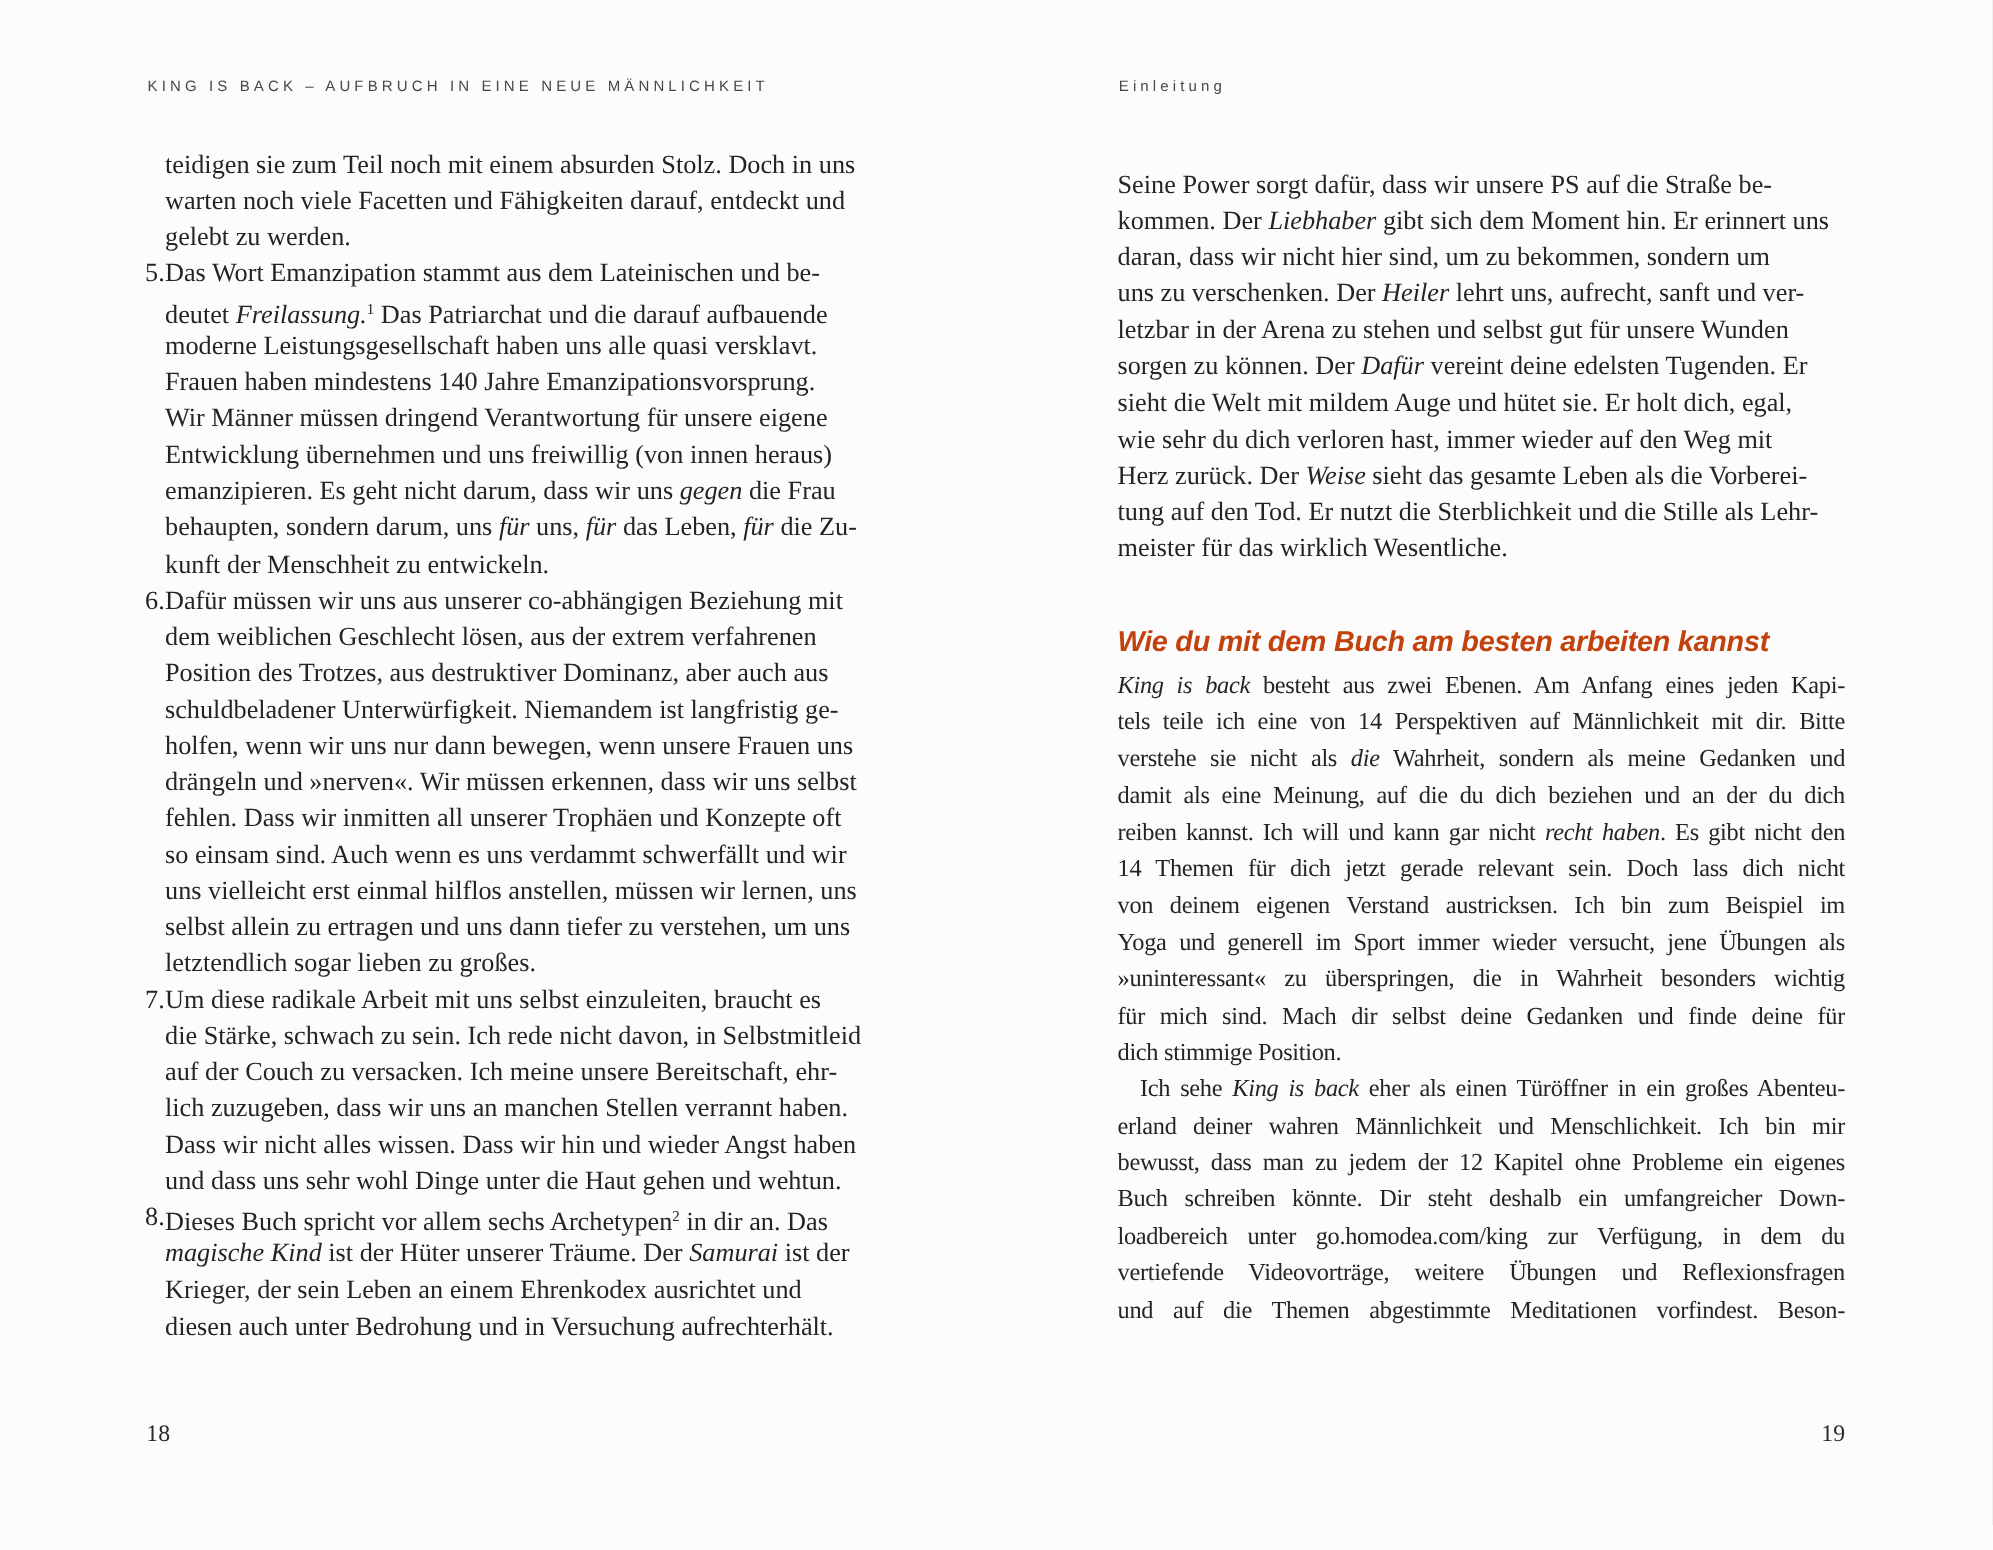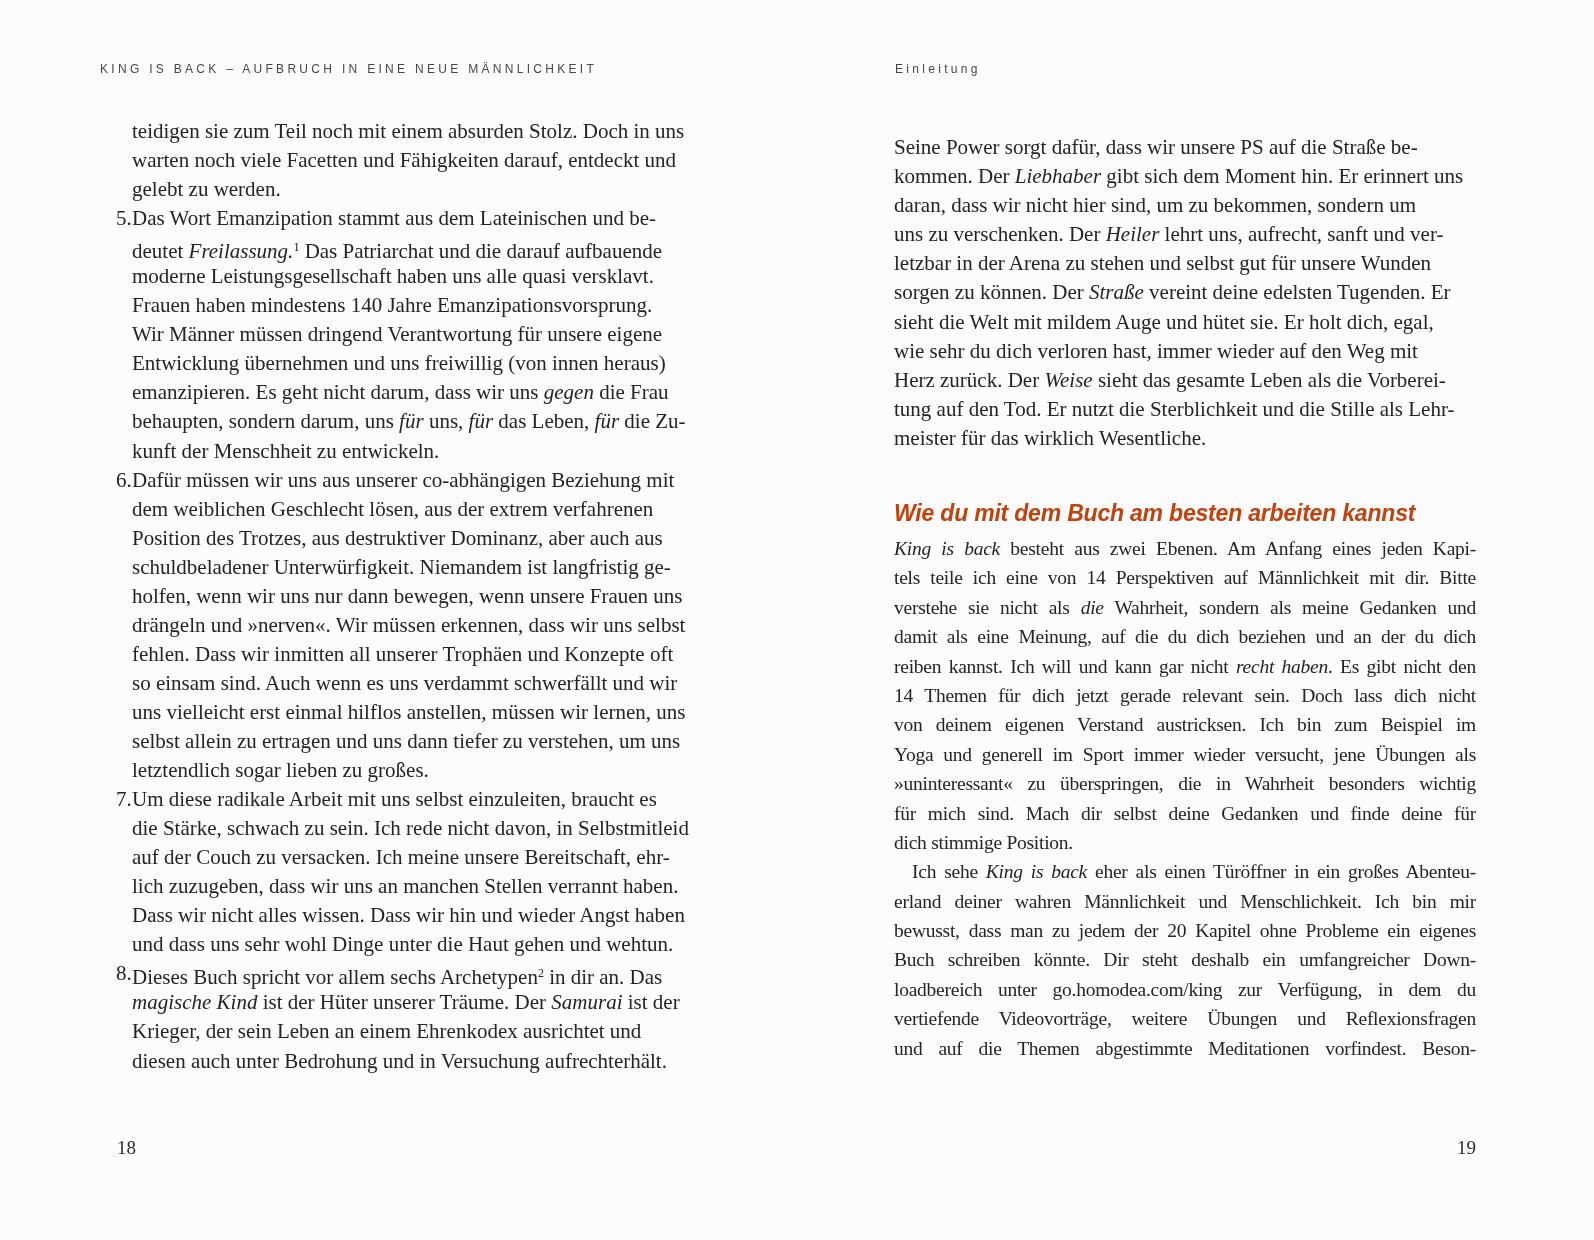--- a/index.html
+++ b/index.html
@@ -8,21 +8,21 @@
     overflow:hidden;color:#242424;
     font-family:"Liberation Serif", serif;
   }
   
   .running-header{
     position:absolute;top:62px;
     font-family:"Liberation Sans", sans-serif;
     font-size:12px;font-weight:400;letter-spacing:3.3px;color:#474747;
     white-space:nowrap;
   }
-  .running-header.left{left:100px;}
+  .running-header.left{left:118px;}
   .running-header.right{left:895px;width:580px;text-align:left;}
 
   
   .body-left{position:absolute;left:116px;top:117px;width:578px;font-size:21px;}
   .body-left .line{height:29.05px;line-height:29.05px;white-space:nowrap;}
   .cont-par{padding-left:16px;}
   .list-item{position:relative;padding-left:16px;}
   .list-item .num{position:absolute;left:0;top:0;height:29.05px;line-height:29.05px;}
 
   
@@ -112,21 +112,21 @@
   <div class="pagenum left">18</div>
 
   <div class="running-header right">Einleitung</div>
 
   <div class="body-right-1">
       <div class="line">Seine Power sorgt dafür, dass wir unsere PS auf die Straße be-</div>
       <div class="line">kommen. Der <span class="it">Liebhaber</span> gibt sich dem Moment hin. Er erinnert uns</div>
       <div class="line">daran, dass wir nicht hier sind, um zu bekommen, sondern um</div>
       <div class="line">uns zu verschenken. Der <span class="it">Heiler</span> lehrt uns, aufrecht, sanft und ver-</div>
       <div class="line">letzbar in der Arena zu stehen und selbst gut für unsere Wunden</div>
-      <div class="line">sorgen zu können. Der <span class="it">Straße</span> vereint deine edelsten Tugenden. Er</div>
+      <div class="line">sorgen zu können. Der <span class="it">Dafür</span> vereint deine edelsten Tugenden. Er</div>
       <div class="line">sieht die Welt mit mildem Auge und hütet sie. Er holt dich, egal,</div>
       <div class="line">wie sehr du dich verloren hast, immer wieder auf den Weg mit</div>
       <div class="line">Herz zurück. Der <span class="it">Weise</span> sieht das gesamte Leben als die Vorberei-</div>
       <div class="line">tung auf den Tod. Er nutzt die Sterblichkeit und die Stille als Lehr-</div>
       <div class="line">meister für das wirklich Wesentliche.</div>
     </div>
 
   <div class="section-heading">Wie du mit dem Buch am besten arbeiten kannst</div>
 
   <div class="body-right-2">
@@ -136,21 +136,21 @@
       <div class="line just">damit als eine Meinung, auf die du dich beziehen und an der du dich</div>
       <div class="line just">reiben kannst. Ich will und kann gar nicht <span class="it">recht haben</span>. Es gibt nicht den</div>
       <div class="line just">14 Themen für dich jetzt gerade relevant sein. Doch lass dich nicht</div>
       <div class="line just">von deinem eigenen Verstand austricksen. Ich bin zum Beispiel im</div>
       <div class="line just">Yoga und generell im Sport immer wieder versucht, jene Übungen als</div>
       <div class="line just">»uninteressant« zu überspringen, die in Wahrheit besonders wichtig</div>
       <div class="line just">für mich sind. Mach dir selbst deine Gedanken und finde deine für</div>
       <div class="line">dich stimmige Position.</div>
       <div class="line just indent">Ich sehe <span class="it">King is back</span> eher als einen Türöffner in ein großes Abenteu-</div>
       <div class="line just">erland deiner wahren Männlichkeit und Menschlichkeit. Ich bin mir</div>
-      <div class="line just">bewusst, dass man zu jedem der 20 Kapitel ohne Probleme ein eigenes</div>
+      <div class="line just">bewusst, dass man zu jedem der 12 Kapitel ohne Probleme ein eigenes</div>
       <div class="line just">Buch schreiben könnte. Dir steht deshalb ein umfangreicher Down-</div>
       <div class="line just">loadbereich unter go.homodea.com/king zur Verfügung, in dem du</div>
       <div class="line just">vertiefende Videovorträge, weitere Übungen und Reflexionsfragen</div>
       <div class="line just">und auf die Themen abgestimmte Meditationen vorfindest. Beson-</div>
     </div>
 
   <div class="pagenum right">19</div>
 
 </div>
 

